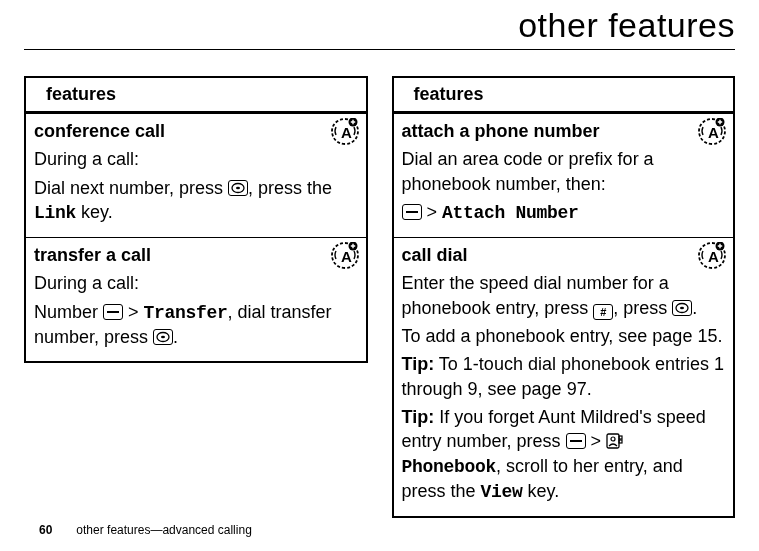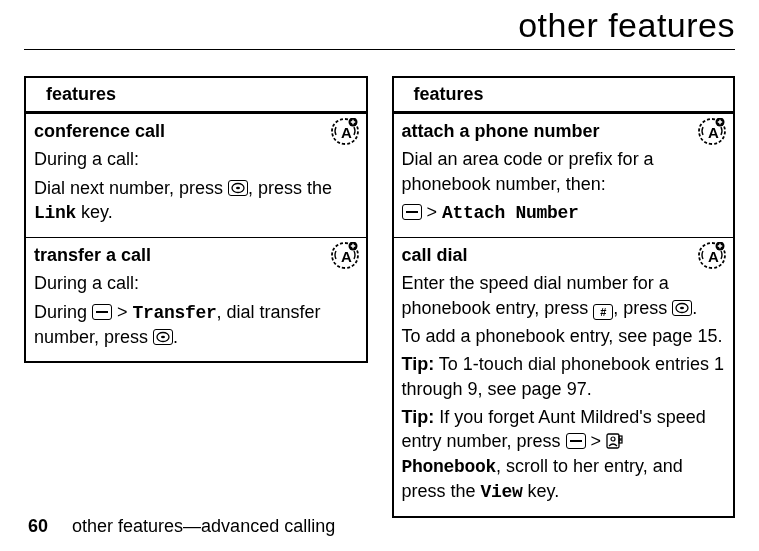--- a/index.html
+++ b/index.html
@@ -96,22 +96,22 @@
   .key.call svg { width:14px; height:12px; display:block; margin:1px auto 0;}
   .key.hash::before { content:"#"; }
   .phonebook-icon {
     display:inline-block;
     width:18px; height:16px;
     vertical-align:-2px;
   }
   .footer {
     position: absolute;
     bottom: 14px;
-    left: 28px;
-    font-size: 18px;
+    left: 39px;
+    font-size: 12px;
   }
   .footer .pn { font-weight: bold; margin-right: 24px; }
   p.block { margin: 4px 0; }
 </style>
 </head>
 <body>
 
 <svg width="0" height="0" style="position:absolute">
   <defs>
     <g id="net-badge">
@@ -165,21 +165,21 @@
           </tr>
 
       <tr>
             <td>
         <svg class="badge">
                 <use href="#net-badge"></use>
               </svg>
         <span class="feat-title">transfer a call</span>
         <p class="block">During a call:</p>
         <p class="block">
-          <span>During </span><span class="key menu"></span><span> &gt; </span><span class="bold condensed">Transfer</span><span>, dial transfer number, press </span><span class="key call"><svg>
+          <span>Number </span><span class="key menu"></span><span> &gt; </span><span class="bold condensed">Transfer</span><span>, dial transfer number, press </span><span class="key call"><svg>
                     <use href="#call-glyph"></use>
                   </svg></span><span>.</span>
         </p>
       </td>
           </tr>
     </tbody>
       </table>
   </div>
 
   <div class="col">

